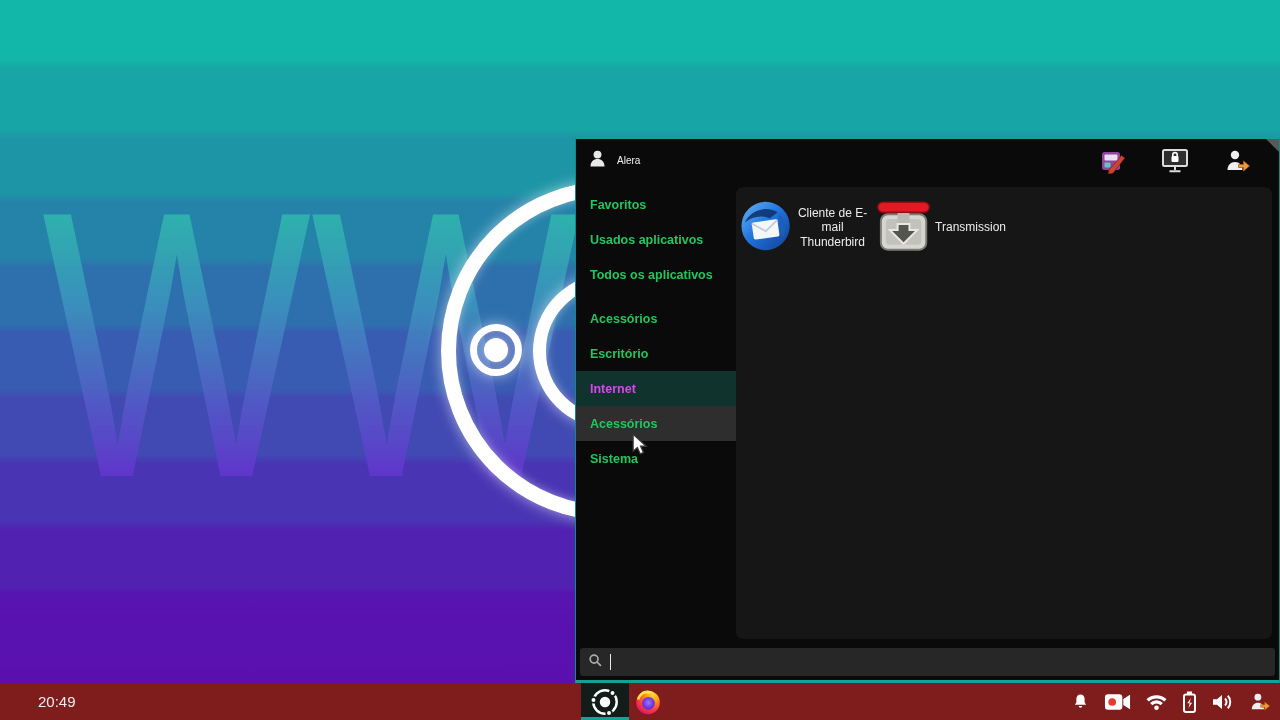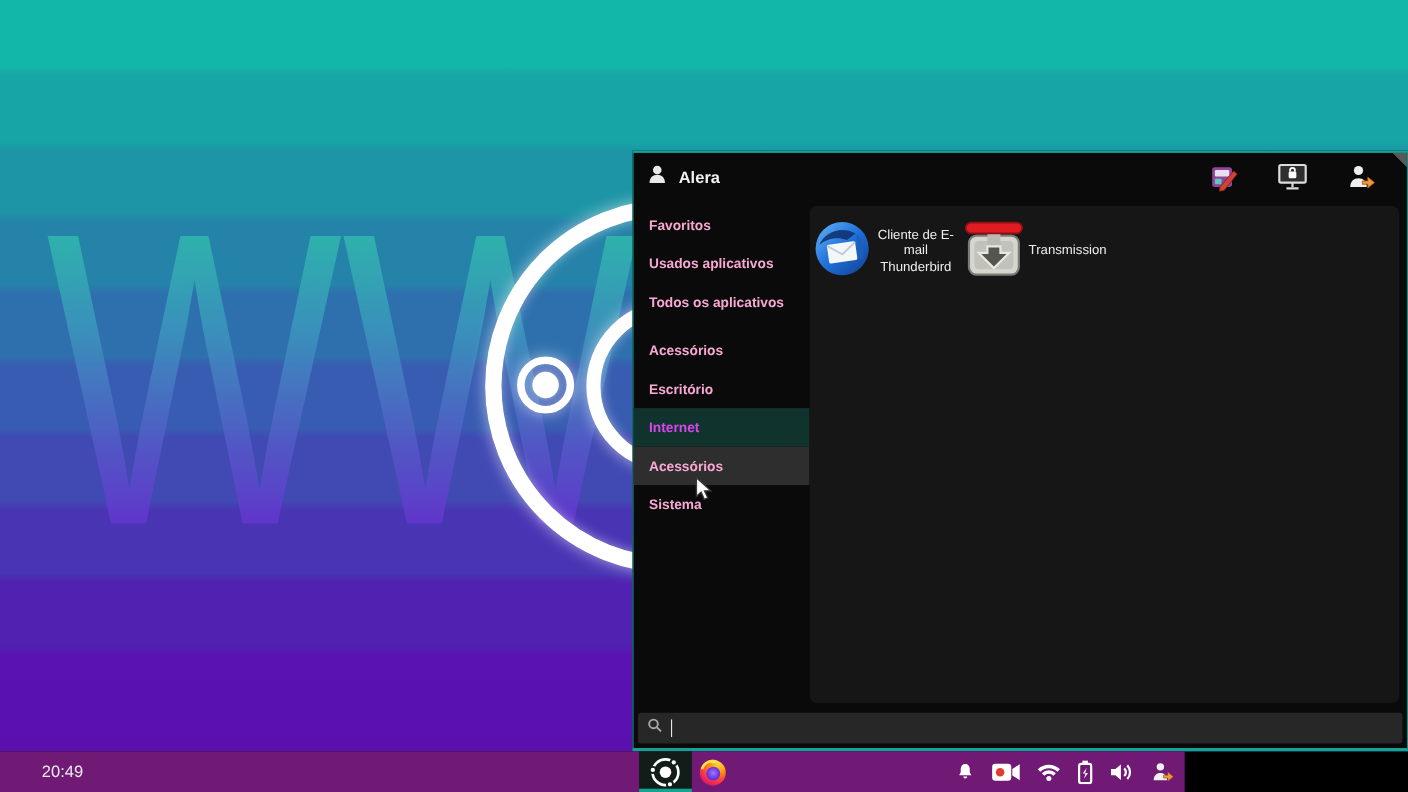--- a/index.html
+++ b/index.html
@@ -32,46 +32,46 @@
   .ring.donut{left:470px;top:324px;width:52px;height:52px;border-width:7px;}
   .donut-core{position:absolute;left:484px;top:338px;width:24px;height:24px;border-radius:50%;
     background:#fff;box-shadow:0 0 8px rgba(255,255,255,.7);}
 
   
   .menu{position:absolute;left:575px;top:137px;width:705px;height:546px;
     background:#0a0a0a;border:1px solid #0d8e82;border-top:2px solid #12a396;
     border-bottom:3px solid #12a396;}
   .menu-header{position:absolute;left:0;top:0;width:100%;height:48px;}
   .user{position:absolute;left:11px;top:9px;display:flex;align-items:center;gap:9px;cursor:default;}
-  .user-name{color:#f2f2f2;font-size:15px;font-weight:700;text-align:center;}
+  .user-name{color:#f2f2f2;font-size:10px;font-weight:400;text-align:center;}
   .header-actions{position:absolute;right:28px;top:8px;display:flex;gap:34px;align-items:center;}
   .hbtn{width:28px;height:28px;display:flex;align-items:center;justify-content:center;}
   .grip{position:absolute;right:0;top:0;width:0;height:0;
     border-left:13px solid transparent;border-top:13px solid #9a9a9a;opacity:.55;}
 
   .sidebar{position:absolute;left:0;top:48px;width:160px;}
   .side-item{height:35px;display:flex;align-items:center;padding-left:14px;
-    color:#f9a8d4;font-size:12.5px;font-weight:700;white-space:nowrap;cursor:default;}
+    color:#22c55e;font-size:12.5px;font-weight:700;white-space:nowrap;cursor:default;}
   .side-spacer{height:9px;}
   .side-item.active{background:#11332e;color:#d946ef;}
   .side-item.hover{background:#2e2e2e;}
 
   .app-panel{position:absolute;left:160px;top:48px;width:536px;height:452px;
     background:#161616;border-radius:7px;}
   .app-grid{display:grid;grid-template-columns:repeat(3,134px);padding:5px 0 0 2px;}
   .app-cell{display:flex;align-items:center;padding-top:2px;cursor:default;}
   .app-icon{width:64px;height:64px;}
   .app-label{margin-top:3px;text-align:center;color:#ededed;font-size:12px;line-height:1.18;}
 
   .search{position:absolute;left:4px;right:4px;top:509px;height:28px;background:#272727;
     border-radius:3px;display:flex;align-items:center;padding-left:8px;}
   .caret{width:1px;height:16px;background:#e8e8e8;margin-left:7px;}
 
   
-  .taskbar{position:absolute;left:0;top:683px;width:1077px;height:37px;background:#701a75;}
+  .taskbar{position:absolute;left:0;top:683px;width:1280px;height:37px;background:#7f1d1d;}
   .clock{position:absolute;left:38px;top:0;height:37px;display:flex;align-items:center;
     color:#ececec;font-size:15px;}
   .launcher{position:absolute;left:581px;top:0;width:48px;height:37px;background:#121d1a;
     display:flex;align-items:center;justify-content:center;}
   .launcher-underline{position:absolute;left:0;bottom:0;width:100%;height:3.5px;background:#14a396;}
   .task-firefox{position:absolute;left:634px;top:4.5px;width:28px;height:28px;}
   .tray{position:absolute;right:0;top:0;height:37px;display:flex;align-items:center;
     gap:14px;padding-right:10px;}
   .tray-btn{display:flex;align-items:center;justify-content:center;}
 

